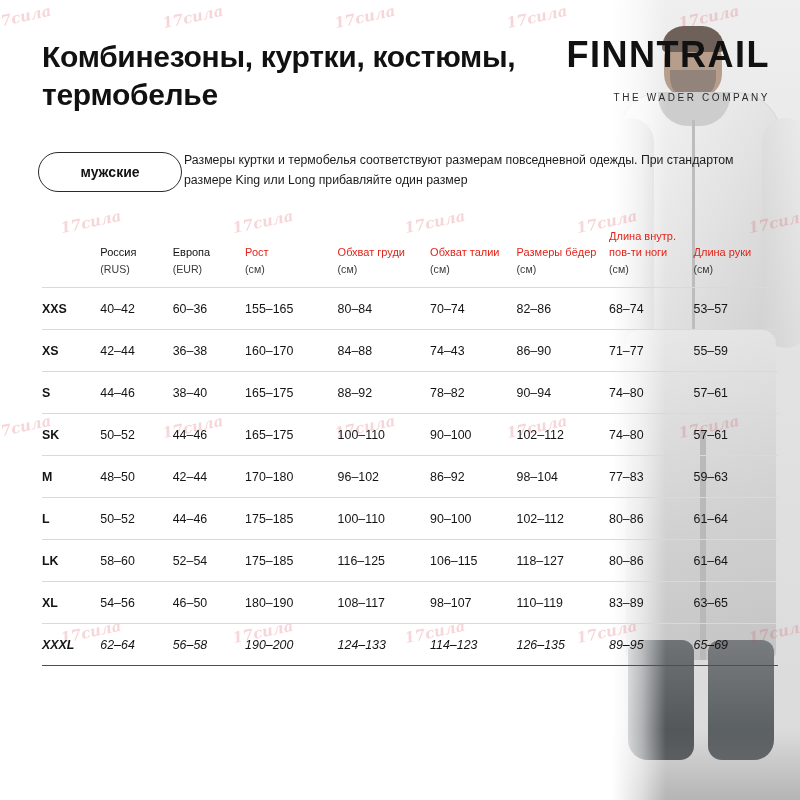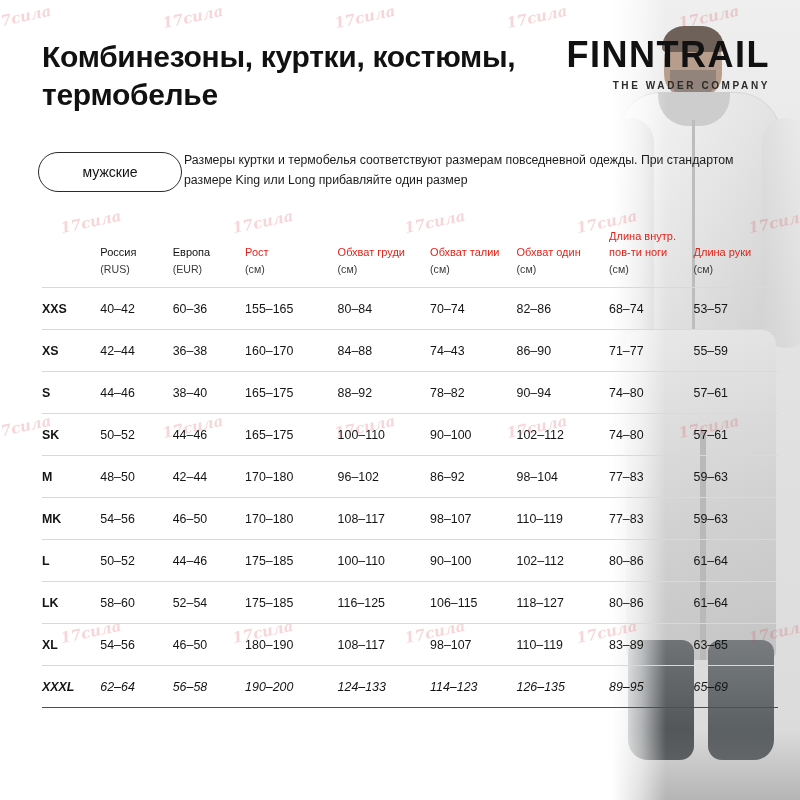--- a/index.html
+++ b/index.html
@@ -205,45 +205,45 @@
     text-align: right;
     width: 300px;
   }
   .brand-name {
     font-size: 36px;
     font-weight: bold;
     letter-spacing: 1.5px;
     color: #111111;
   }
   .brand-sub {
-    margin-top: 4px;
+    margin-top: 16px;
     font-size: 10px;
     letter-spacing: 2.6px;
     color: #2b2b2b;
-    font-weight: bold;
+    font-weight: normal;
   }
 
   .subrow {
     position: relative;
     height: 60px;
     margin-top: 6px;
   }
   .pill {
     position: absolute;
     left: 30px;
     top: 6px;
     width: 142px;
     height: 38px;
     border: 1.6px solid #2b2b2b;
     border-radius: 20px;
     display: flex;
     align-items: center;
     justify-content: center;
     font-size: 14px;
-    font-weight: normal;
+    font-weight: bold;
     color: #111111;
     background: rgba(255,255,255,.75);
   }
   .note {
     position: absolute;
     left: 176px;
     top: 4px;
     width: 560px;
     font-size: 12.3px;
     line-height: 20px;
@@ -381,21 +381,21 @@
           </th>
           <th>
             <span class="th-label red">Обхват груди</span>
             <span class="th-unit">(см)</span>
           </th>
           <th>
             <span class="th-label red">Обхват талии</span>
             <span class="th-unit">(см)</span>
           </th>
           <th>
-            <span class="th-label red">Обхват один</span>
+            <span class="th-label red">Размеры бёдер</span>
             <span class="th-unit">(см)</span>
           </th>
           <th>
             <span class="th-label red">Длина внутр. пов-ти ноги</span>
             <span class="th-unit">(см)</span>
           </th>
           <th>
             <span class="th-label red">Длина руки</span>
             <span class="th-unit">(см)</span>
           </th>
@@ -447,31 +447,20 @@
             <td>57–61</td>
           </tr>
           <tr>
             <td class="size-cell">M</td>
             <td>48–50</td>
             <td>42–44</td>
             <td>170–180</td>
             <td>96–102</td>
             <td>86–92</td>
             <td>98–104</td>
-            <td>77–83</td>
-            <td>59–63</td>
-          </tr>
-          <tr>
-            <td class="size-cell">MK</td>
-            <td>54–56</td>
-            <td>46–50</td>
-            <td>170–180</td>
-            <td>108–117</td>
-            <td>98–107</td>
-            <td>110–119</td>
             <td>77–83</td>
             <td>59–63</td>
           </tr>
           <tr>
             <td class="size-cell">L</td>
             <td>50–52</td>
             <td>44–46</td>
             <td>175–185</td>
             <td>100–110</td>
             <td>90–100</td>

